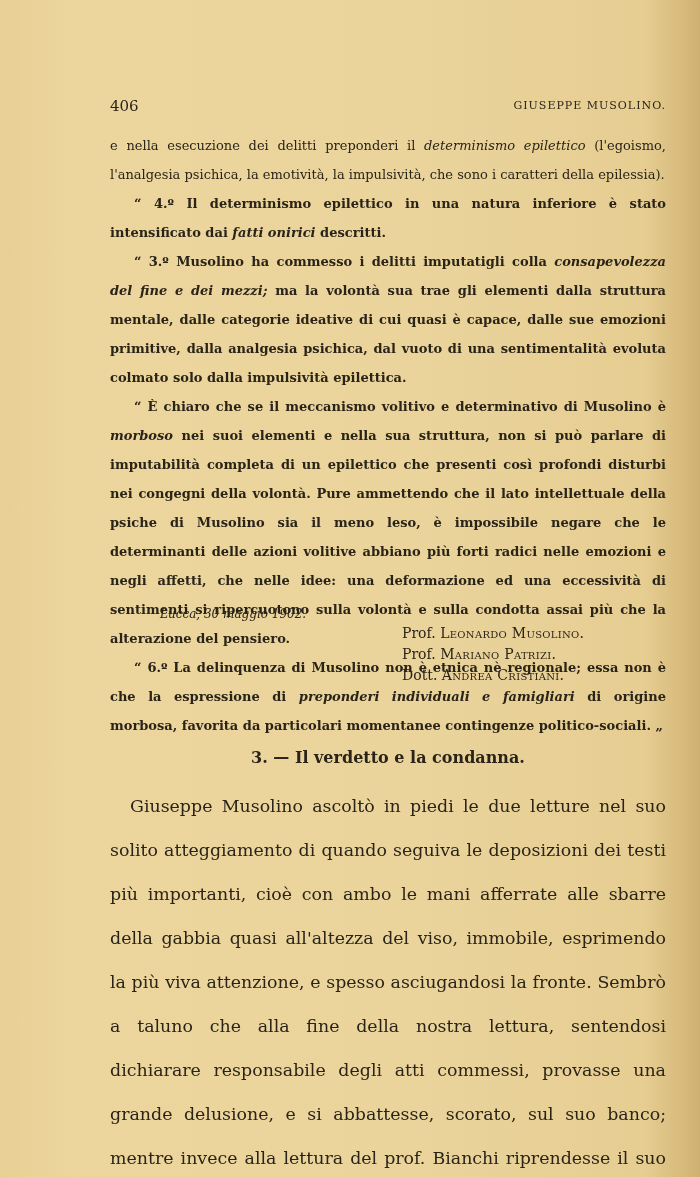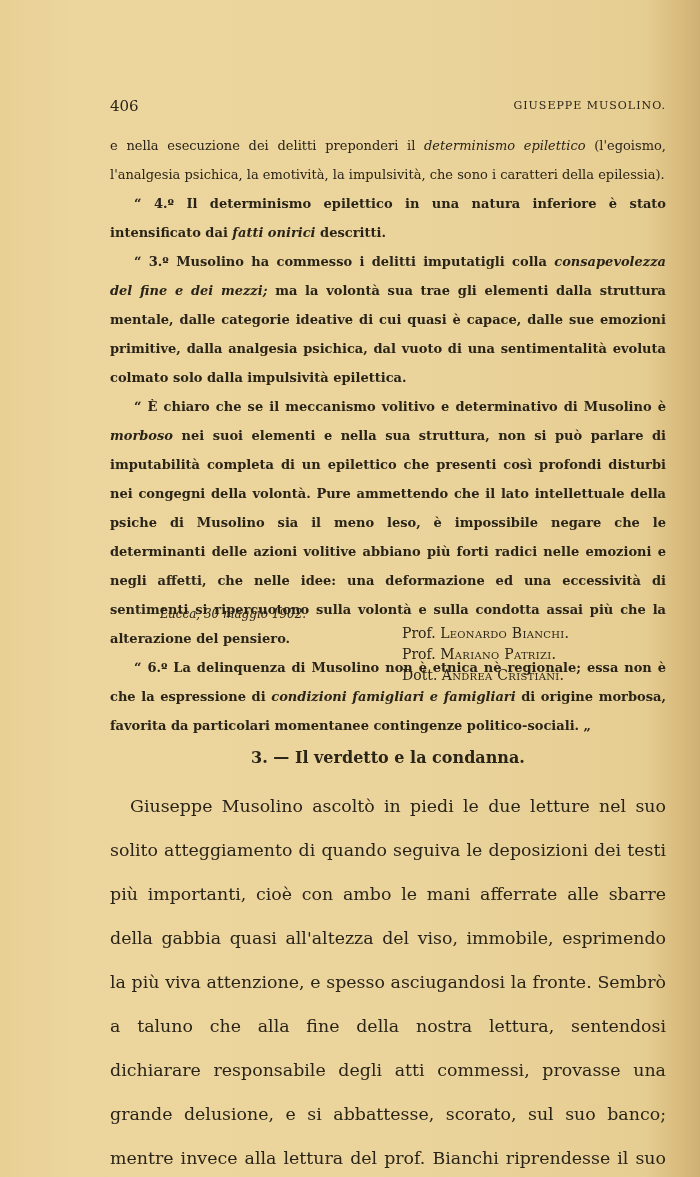--- a/index.html
+++ b/index.html
@@ -34,27 +34,27 @@
   <div class="running-head">
     <span class="page-number">406</span>
     <span class="running-title">GIUSEPPE MUSOLINO.</span>
   </div>
 
   <div class="small-body">
     <p><span>e nella esecuzione dei delitti preponderi il </span><em>determinismo epilettico</em><span> (l'egoismo, l'analgesia psichica, la emotività, la impulsività, che sono i caratteri della epilessia).</span></p>
     <p class="indent"><span>“ 4.º Il determinismo epilettico in una natura inferiore è stato intensificato dai </span><em>fatti onirici</em><span> descritti.</span></p>
     <p class="indent"><span>“ 3.º Musolino ha commesso i delitti imputatigli colla </span><em>consapevolezza del fine e dei mezzi;</em><span> ma la volontà sua trae gli elementi dalla struttura mentale, dalle categorie ideative di cui quasi è capace, dalle sue emozioni primitive, dalla analgesia psichica, dal vuoto di una sentimentalità evoluta colmato solo dalla impulsività epilettica.</span></p>
     <p class="indent"><span>“ È chiaro che se il meccanismo volitivo e determinativo di Musolino è </span><em>morboso</em><span> nei suoi elementi e nella sua struttura, non si può parlare di imputabilità completa di un epilettico che presenti così profondi disturbi nei congegni della volontà. Pure ammettendo che il lato intellettuale della psiche di Musolino sia il meno leso, è impossibile negare che le determinanti delle azioni volitive abbiano più forti radici nelle emozioni e negli affetti, che nelle idee: una deformazione ed una eccessività di sentimenti si ripercuotono sulla volontà e sulla condotta assai più che la alterazione del pensiero.</span></p>
-    <p class="indent"><span>“ 6.º La delinquenza di Musolino non è etnica nè regionale; essa non è che la espressione di </span><em>condizioni famigliari e famigliari</em><span> di origine morbosa, favorita da particolari momentanee contingenze politico-sociali. „</span></p>
+    <p class="indent"><span>“ 6.º La delinquenza di Musolino non è etnica nè regionale; essa non è che la espressione di </span><em>preponderi individuali e famigliari</em><span> di origine morbosa, favorita da particolari momentanee contingenze politico-sociali. „</span></p>
   </div>
 
   <div class="signoff">
     <div class="date">Lucca, 30 maggio 1902.</div>
     <div class="signers">
-      <div><span>Prof.</span> <span class="sc">Leonardo Bianchi.</span></div>
+      <div><span>Prof.</span> <span class="sc">Leonardo Musolino.</span></div>
       <div><span>Prof.</span> <span class="sc">Mariano Patrizi.</span></div>
       <div><span>Dott.</span> <span class="sc">Andrea Cristiani.</span></div>
     </div>
   </div>
 
   <h2 class="section-heading" style="margin:0;">3. — Il verdetto e la condanna.</h2>
 
   <div class="large-body">
     <p>Giuseppe Musolino ascoltò in piedi le due letture nel suo solito atteggiamento di quando seguiva le deposizioni dei testi più importanti, cioè con ambo le mani afferrate alle sbarre della gabbia quasi all'altezza del viso, immobile, esprimendo la più viva attenzione, e spesso asciugandosi la fronte. Sembrò a taluno che alla fine della nostra lettura, sentendosi dichiarare responsabile degli atti commessi, provasse una grande delusione, e si abbattesse, scorato, sul suo banco; mentre invece alla lettura del prof. Bianchi riprendesse il suo aspetto sereno e fiducioso. Ciò vorrebbe dire, una volta</p>
   </div>

